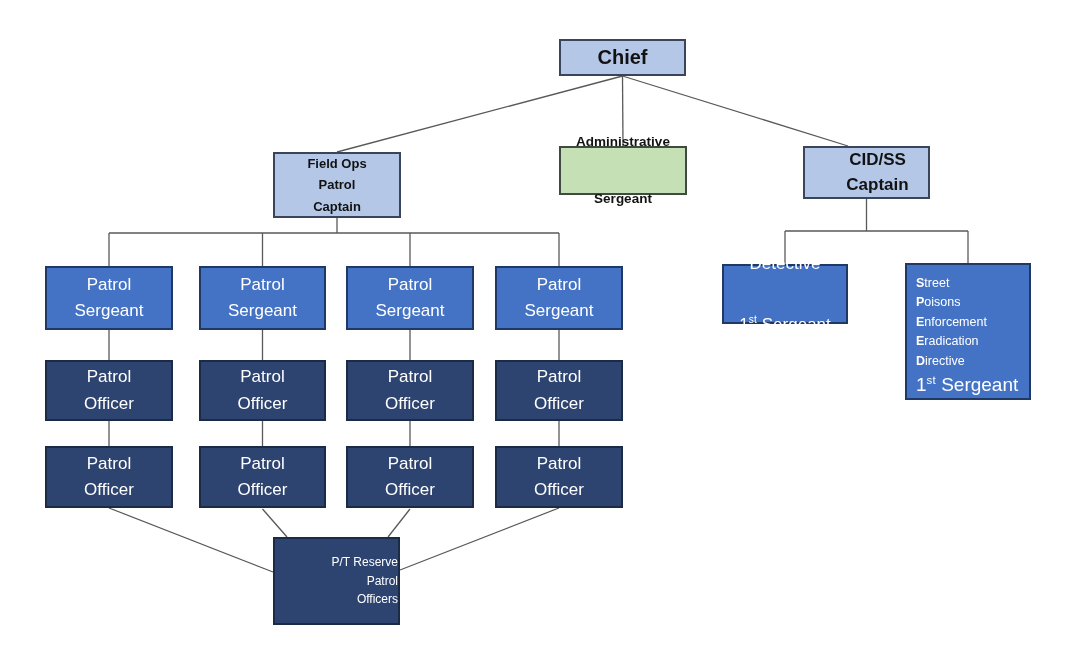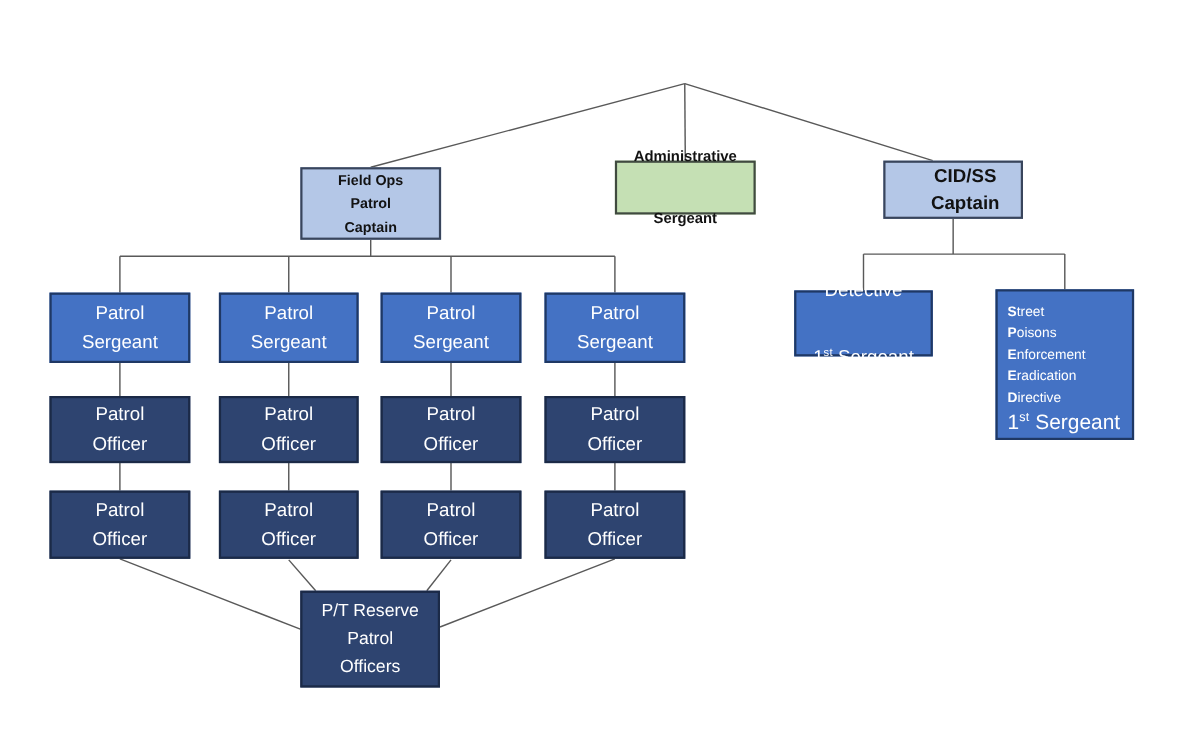--- a/index.html
+++ b/index.html
@@ -70,21 +70,21 @@
   .pos-s3 { left:346px; top:266px; width:128px; height:64px; }
   .pos-s4 { left:495px; top:266px; width:128px; height:64px; }
   .pos-o1a { left:45px;  top:360px; width:128px; height:61px; }
   .pos-o2a { left:199px; top:360px; width:127px; height:61px; }
   .pos-o3a { left:346px; top:360px; width:128px; height:61px; }
   .pos-o4a { left:495px; top:360px; width:128px; height:61px; }
   .pos-o1b { left:45px;  top:446px; width:128px; height:62px; }
   .pos-o2b { left:199px; top:446px; width:127px; height:62px; }
   .pos-o3b { left:346px; top:446px; width:128px; height:62px; }
   .pos-o4b { left:495px; top:446px; width:128px; height:62px; }
-  .pos-reserve   { left:273px; top:537px; width:127px; height:88px; font-size:16px; line-height:1.58; }
+  .pos-reserve   { left:273px; top:537px; width:127px; height:88px; font-size:12px; line-height:1.58;align-items:flex-end; }
   .pos-detective { left:722px; top:264px; width:126px; height:60px; font-size:17px; line-height:1.5;gap:36px; }
   .pos-speed     { left:905px; top:263px; width:126px; height:137px; }
   .cell { font-size:17px; line-height:1.55; }
   
   .pos-speed {
     justify-content: flex-start;
     align-items: flex-start;
     text-align: left;
     padding: 9px 4px 6px 9px;
   }
@@ -124,20 +124,23 @@
     <line x1="109" y1="508" x2="273" y2="572"></line>
     <line x1="262.5" y1="509" x2="287" y2="537"></line>
     <line x1="410" y1="509" x2="388" y2="537"></line>
     <line x1="559" y1="508" x2="400" y2="570"></line>
     <line x1="866.5" y1="199" x2="866.5" y2="231"></line>
     <line x1="785" y1="231" x2="968" y2="231"></line>
     <line x1="785" y1="231" x2="785" y2="264"></line>
     <line x1="968" y1="231" x2="968" y2="263"></line>
   </svg>
 
+  <div class="box light pos-chief">
+    <div>Chief</div>
+  </div>
 
   <div class="box light pos-fieldops">
     <div>Field Ops</div>
     <div>Patrol</div>
     <div>Captain</div>
   </div>
 
   <div class="box green pos-admin">
     <div>Administrative</div>
     <div>Sergeant</div>

